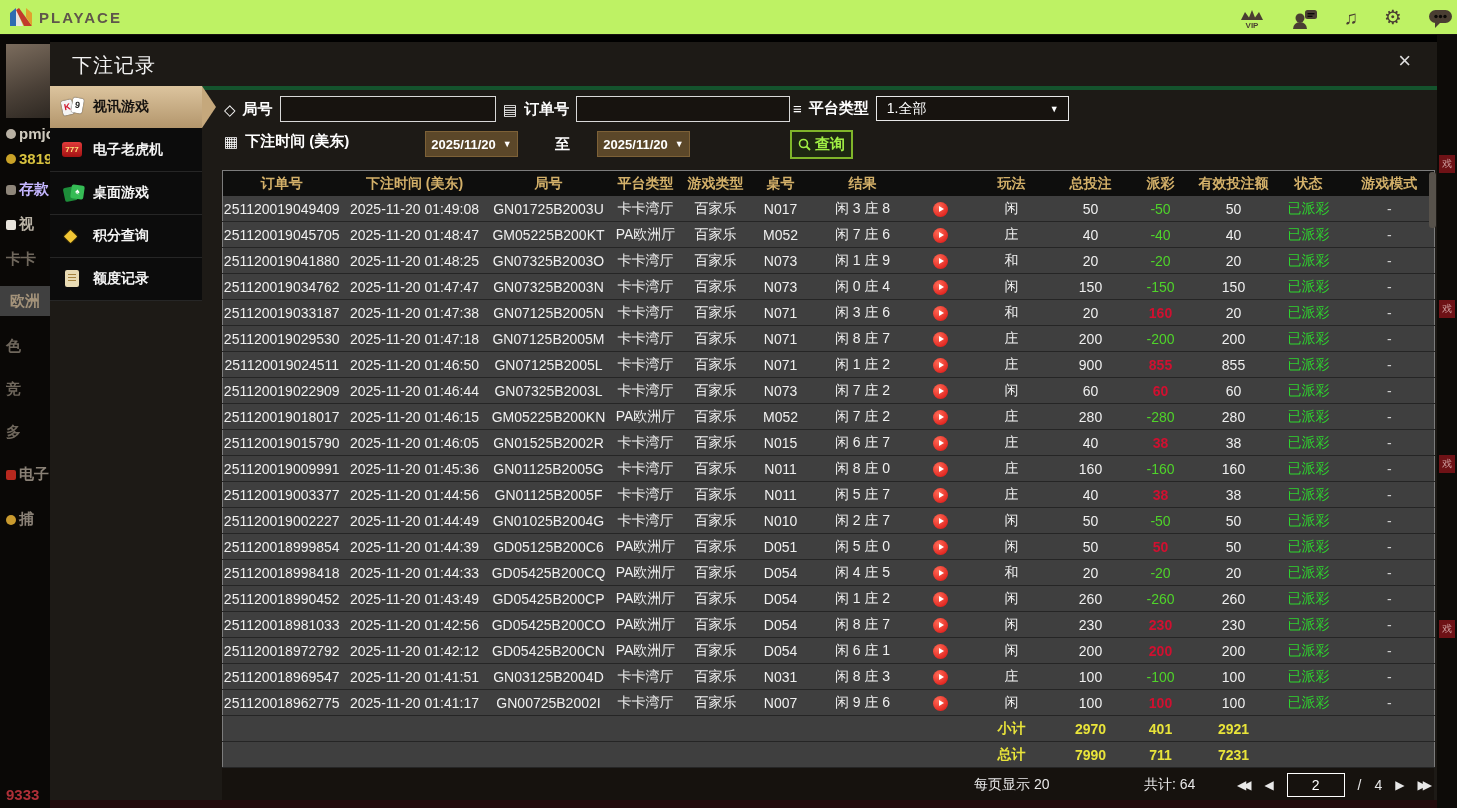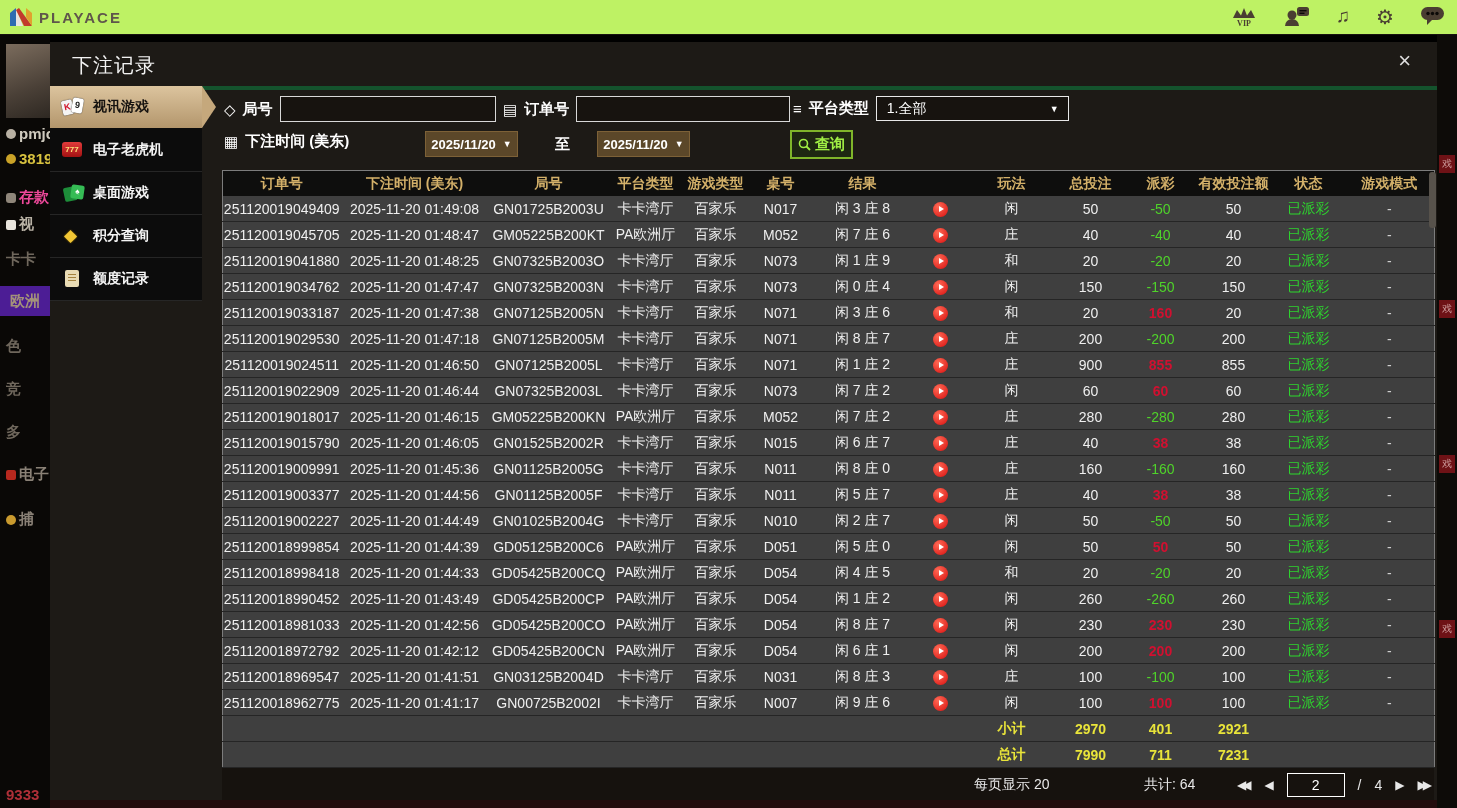--- a/index.html
+++ b/index.html
@@ -4,32 +4,32 @@
 <style>
   html,body{margin:0;padding:0;background:#000;}
   body{width:1457px;height:808px;position:relative;overflow:hidden;
        font-family:"Liberation Sans","DejaVu Sans",sans-serif;color:#eee;}
 
   
   .topbar{position:absolute;top:0;left:0;width:1457px;height:34px;background:#bef264;
           display:flex;align-items:center;z-index:5;border-bottom:1px solid #171310;}
   .brand{display:flex;align-items:center;gap:7px;padding-left:10px;cursor:pointer;}
   .brand-name{color:#5f564b;font-weight:bold;letter-spacing:2px;font-size:15px;}
-  .topbar-icons{margin-left:auto;display:flex;gap:26px;padding-right:12px;align-items:flex-start;font-family:Liberation Serif, serif;}
+  .topbar-icons{margin-left:auto;display:flex;gap:26px;padding-right:4px;align-items:flex-end;}
   .tb-icon{color:#4a3e32;display:inline-flex;align-items:center;justify-content:center;cursor:pointer;}
   .music-note-icon::before{content:"♫";font-size:19px;color:#4a3e32;}
   .settings-gear-icon::before{content:"⚙";font-size:20px;color:#4a3e32;}
 
   
   .bg-bottom{position:absolute;left:0;bottom:0;width:100%;height:10px;background:#240b0d;z-index:1;}
   .bg-left{position:absolute;left:0;top:34px;width:50px;height:774px;background:#0a0806;overflow:hidden;z-index:2;}
   .bg-avatar{position:absolute;left:6px;top:10px;width:44px;height:74px;
              background:linear-gradient(160deg,#7b6c5d,#4a4037 60%,#2e2822);}
   .bgl{position:absolute;left:6px;white-space:nowrap;font-weight:bold;font-size:15px;display:flex;align-items:center;gap:3px;}
-  .bgl-hl{background:#4c1d95;left:0;width:50px;padding-left:10px;height:30px;}
+  .bgl-hl{background:#404040;left:0;width:50px;padding-left:10px;height:30px;}
   .bg-dot{display:inline-block;width:10px;height:10px;flex:0 0 auto;}
   .user-icon{background:#b9b1a4;border-radius:50%;}
   .coin-icon{background:#caa227;border-radius:50%;}
   .deposit-icon{background:#8f867a;border-radius:3px;}
   .cards-icon{background:#e8e4dc;border-radius:2px;}
   .slot-icon{background:#b8281e;border-radius:2px;}
   .fish-icon{background:#c99a2e;border-radius:50%;}
   .bg-right{position:absolute;right:0;top:34px;width:20px;height:774px;background:#0d0b08;overflow:hidden;z-index:2;}
   .bgr-badge{position:absolute;left:2px;width:16px;height:18px;background:#6e1216;color:#cc9a9a;
              font-size:10px;text-align:center;line-height:18px;}
@@ -174,21 +174,21 @@
 <div class="bg-left">
     <div class="bg-avatar"></div>
     <div class="bgl" style="top: 91px; color: rgb(207, 202, 190);">
       <span class="bg-dot user-icon"></span>
       <span>pmjc</span>
     </div>
     <div class="bgl" style="top: 116px; color: rgb(216, 194, 63);">
       <span class="bg-dot coin-icon"></span>
       <span>3819</span>
     </div>
-    <div class="bgl" style="top: 146px; color: #ec4899; margin-top: 8px;">
+    <div class="bgl" style="top: 146px; color: #c4b5fd;">
       <span class="bg-dot deposit-icon"></span>
       <span>存款</span>
     </div>
     <div class="bgl" style="top: 181px; color: rgb(185, 178, 165);">
       <span class="bg-dot cards-icon"></span>
       <span>视</span>
     </div>
     <div class="bgl" style="top: 216px; color: rgb(111, 103, 92);">
       <span>卡卡</span>
     </div>

